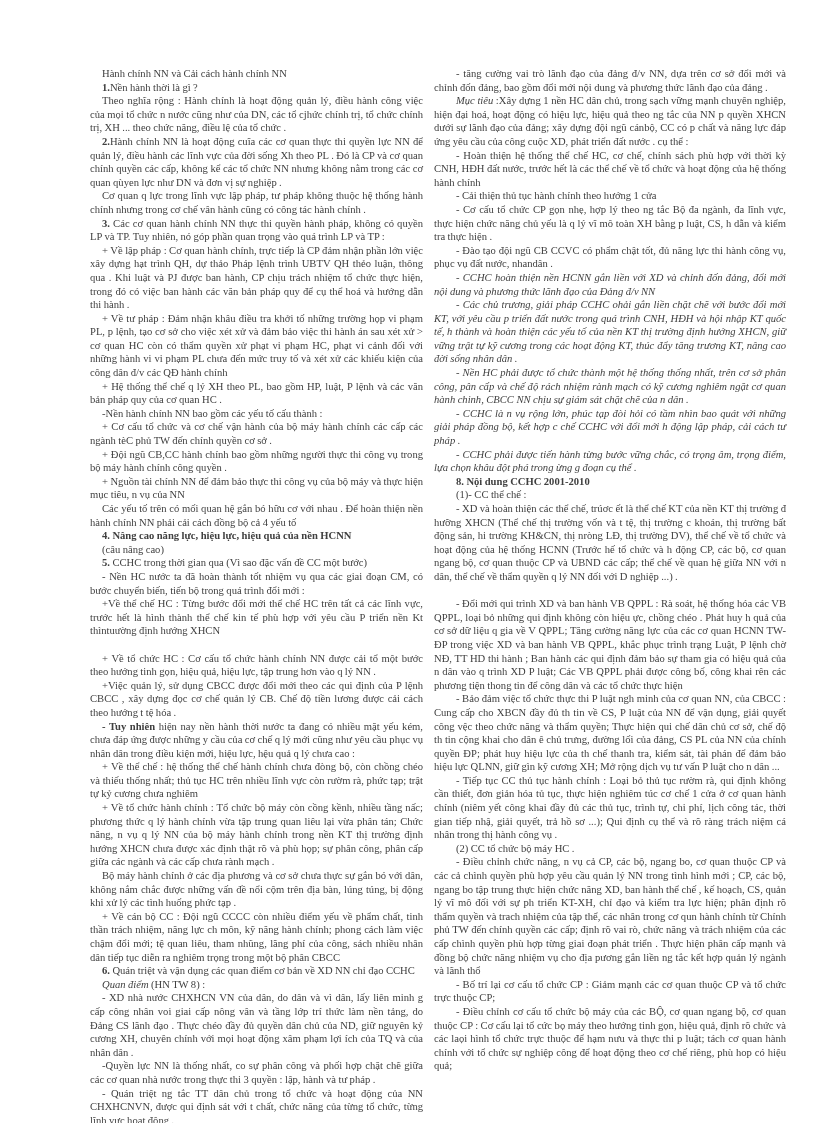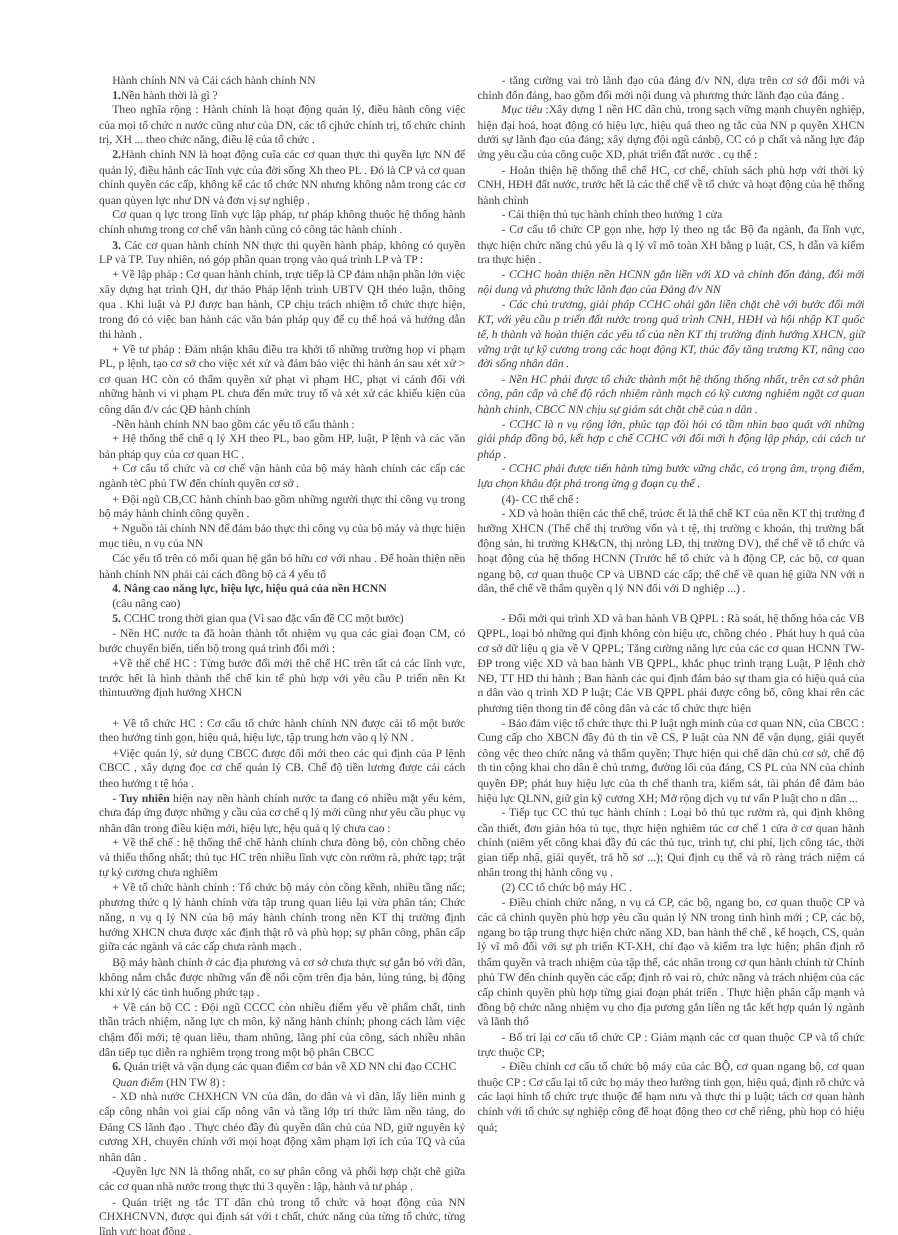--- a/index.html
+++ b/index.html
@@ -42,57 +42,59 @@
   <div class="cols">
     <div class="col col-left" id="col-left">
         <p><span>Hành chính NN và Cải cách hành chính NN</span></p>
         <p><span class="b">1.</span><span>Nền hành thời là gì ?</span></p>
         <p><span>Theo nghĩa rộng : Hành chính là hoạt động quản lý, điều hành công việc của mọi tổ chức n nước cũng như của DN, các tổ cjhức chính trị, tổ chức chính trị, XH ... theo chức năng, điều lệ của tổ chức .</span></p>
         <p><span class="b">2.</span><span>Hành chính NN là hoạt động cuĩa các cơ quan thực thi quyền lực NN để quản lý, điều hành các lĩnh vực của đời sống Xh theo PL . Đó là CP và cơ quan chính quyền các cấp, không kể các tổ chức NN nhưng không nằm trong các cơ quan qùyen lực như DN và đơn vị sự nghiệp .</span></p>
         <p><span>Cơ quan q lực trong lĩnh vực lập pháp, tư pháp không thuộc hệ thống hành chính nhưng trong cơ chế vân hành cũng có công tác hành chính .</span></p>
         <p><span class="b">3.</span><span> Các cơ quan hành chính NN thực thi quyền hành pháp, không có quyền LP và TP. Tuy nhiên, nó góp phần quan trọng vào quá trình LP và TP :</span></p>
         <p><span>+ Về lập pháp : Cơ quan hành chính, trực tiếp là CP đảm nhận phần lớn việc xây dựng hạt trình QH, dự thảo Pháp lệnh trình UBTV QH thẻo luận, thông qua . Khi luật và PJ được ban hành, CP chịu trách nhiệm tổ chức thực hiện, trong đó có việc ban hành các văn bản pháp quy để cụ thể hoá và hướng dẫn thi hành .</span></p>
         <p><span>+ Về tư pháp : Đảm nhận khâu điều tra khởi tố những trường họp vi phạm PL, p lệnh, tạo cơ sở cho việc xét xử và đảm bảo việc thi hành án sau xét xử &gt; cơ quan HC còn có thẩm quyền xử phạt vi phạm HC, phạt vi cảnh đối với những hành vi vi phạm PL chưa đến mức truy tố và xét xử các khiếu kiện của công dân đ/v các QĐ hành chính</span></p>
+        <p><span>+ Hệ thống thể chế q lý XH theo PL, bao gồm HP, luật, P lệnh và các văn bản pháp quy của cơ quan HC .</span></p>
         <p><span>-Nền hành chính NN bao gồm các yếu tố cấu thành :</span></p>
-        <p><span>+ Hệ thống thể chế q lý XH theo PL, bao gồm HP, luật, P lệnh và các văn bản pháp quy của cơ quan HC .</span></p>
         <p><span>+ Cơ cấu tổ chức và cơ chế vận hành của bộ máy hành chính các cấp các ngành tèC phủ TW đến chính quyền cơ sở .</span></p>
         <p><span>+ Đội ngũ CB,CC hành chính bao gồm những người thực thi công vụ trong bộ máy hành chính công quyền .</span></p>
         <p><span>+ Nguồn tài chính NN để đảm bảo thực thi công vụ của bộ máy và thực hiện mục tiêu, n vụ của NN</span></p>
         <p><span>Các yếu tố trên có mối quan hệ gắn bó hữu cơ với nhau . Để hoàn thiện nền hành chính NN phải cải cách đồng bộ cả 4 yếu tố</span></p>
         <p class="b"><span>4. Nâng cao năng lực, hiệu lực, hiệu quả của nền HCNN</span></p>
         <p><span>(câu nâng cao)</span></p>
         <p><span class="b">5.</span><span> CCHC trong thời gian qua (Vì sao đặc vấn đề CC một bước)</span></p>
         <p><span>- Nền HC nước ta đã hoàn thành tốt nhiệm vụ qua các giai đoạn CM, có bước chuyển biến, tiến bộ trong quá trình đổi mới :</span></p>
         <p><span>+Về thể chế HC : Từng bước đổi mới thể chế HC trên tất cả các lĩnh vực, trước hết là hình thành thể chế kin tế phù hợp với yêu cầu P triển nền Kt thìntuường định hướng XHCN</span></p>
         <p class="gap"><span>+ Về tổ chức HC :  Cơ cấu tổ chức hành chính NN được cải tổ một bước theo hướng tinh gọn, hiệu quả, hiệu lực, tập trung hơn vào q lý NN .</span></p>
         <p><span>+Việc quản lý, sử dụng CBCC được đổi mới theo các qui định của P lệnh CBCC , xây dựng đọc cơ chế quản lý CB. Chế độ tiền lương được cải cách theo hướng t tệ hóa .</span></p>
-        <p><span class="b">- Tuy nhiên</span><span> hiện nay nền hành chính nước ta đang có nhiều mặt yếu kém, chưa đáp ứng được những y cầu của cơ chế q lý mới cũng như yêu cầu phục vụ nhân dân trong điều kiện mới, hiệu lực, hệu quả q lý chưa cao :</span></p>
+        <p><span class="b">- Tuy nhiên</span><span> hiện nay nền hành thời nước ta đang có nhiều mặt yếu kém, chưa đáp ứng được những y cầu của cơ chế q lý mới cũng như yêu cầu phục vụ nhân dân trong điều kiện mới, hiệu lực, hệu quả q lý chưa cao :</span></p>
         <p><span>+ Về thể chế : hệ thống thể chế hành chính chưa đòng bộ, còn chồng chéo và thiếu thống nhất; thủ tục HC trên nhiều lĩnh vực còn rườm rà, phức tạp; trật tự kỷ cương chưa nghiêm</span></p>
         <p><span>+ Về tổ chức hành chính : Tổ chức bộ máy còn cồng kềnh, nhiều tầng nấc; phương thức q lý hành chính vừa tập trung quan liêu lại vừa phân tán; Chức năng, n vụ q lý NN của bộ máy hành chính trong nền KT thị trường định hướng XHCN chưa được xác định thật rõ và phù họp; sự phân công, phân cấp giữa các ngành và các cấp chưa rành mạch .</span></p>
         <p><span>Bộ máy hành chính ở các địa phương và cơ sở chưa thực sự gắn bó với dân, không nắm chắc được những vấn đề nổi cộm trên địa bàn, lúng túng, bị động khi xử lý các tình huống phức tạp .</span></p>
         <p><span>+ Về cán bộ CC : Đội ngũ CCCC còn nhiều điểm yếu về phẩm chất, tinh thần trách nhiệm, năng lực ch môn, kỹ năng hành chính; phong cách làm việc chậm đổi mới; tệ quan liêu, tham nhũng, lãng phí của công, sách nhiều nhân dân tiếp tục diễn ra nghiêm trọng trong một bộ phân CBCC</span></p>
         <p><span class="b">6.</span><span> Quán triệt và vận dụng các quan điểm cơ bản về XD NN chỉ đạo CCHC</span></p>
         <p><span class="i">Quan điểm</span><span> (HN TW 8) :</span></p>
         <p><span>- XD nhà nước CHXHCN VN của dân, do dân và vì dân, lấy liên minh g cấp công nhân voi giai cấp nông vân và tầng lớp trí thức làm nền tảng, do Đảng CS lãnh đạo . Thực chéo đầy đủ quyền dân chủ của ND, giữ nguyên kỷ cương XH, chuyên chính với mọi hoạt động xâm phạm lợi ích của TQ và của nhân dân .</span></p>
         <p><span>-Quyền lực NN là thống nhất, co sự phân công và phối hợp chặt chẽ giữa các cơ quan nhà nước trong thực thi 3 quyền : lập, hành và tư pháp .</span></p>
         <p><span>- Quán triệt ng tắc TT dân chủ trong tổ chức và hoạt động của NN CHXHCNVN, được qui định sát với t chất, chức năng của từng tổ chức, từng lĩnh vực hoạt động .</span></p>
         <p><span>- Tăng cường pháp chế XHCN ; XD NN pháp quyền VN  q lý XH bằng PL, đồng thời coi trọng GD, nâng cáo đạo đức XHCN .</span></p>
       </div>
     <div class="col col-right" id="col-right">
         <p><span>- tăng cường vai trò lãnh đạo của đảng đ/v NN, dựa trên cơ sở đổi mới và chỉnh đốn đảng, bao gồm đổi mới nội dung và phương thức lãnh đạo của đảng .</span></p>
         <p><span class="i">Mục tiêu</span><span> :Xây dựng 1 nền HC dân chủ, trong sạch vững mạnh chuyên nghiệp, hiện đại hoá, hoạt động có hiệu lực, hiệu quả theo ng tắc của NN p quyền XHCN dưới sự lãnh đạo của đảng; xây dựng đội ngũ cánbộ, CC có p chất và năng lực đáp ứng yêu cầu của công cuộc XD, phát triển đất nước . cụ thể :</span></p>
         <p><span>- Hoàn thiện hệ thống thể chế HC, cơ chế, chính sách phù hợp với thời kỳ CNH, HĐH đất nước, trước hết là các thể chế  về tổ chức và hoạt động của hệ thống hành chính</span></p>
         <p><span>- Cải thiện thủ tục hành chính theo hướng 1 cửa</span></p>
         <p><span>- Cơ cấu tổ chức CP gọn nhẹ, hợp lý theo ng tắc Bộ đa ngành, đa lĩnh vực, thực hiện chức năng chủ yếu là q lý vĩ mô toàn XH bằng p luật, CS, h dẫn và kiểm tra thực hiện .</span></p>
+        <p><span>- Đào tạo đội ngũ CB CCVC có phẩm chật tốt, đủ năng lực thi hành công vụ, phục vụ đất nước, nhandân .</span></p>
         <p class="i"><span>- CCHC hoàn thiện nền HCNN gắn liền với XD và chỉnh đốn đảng, đổi mới nội dung và phương thức lãnh đạo của Đảng đ/v NN</span></p>
         <p class="i"><span>- Các chủ trương, giải pháp CCHC ohải gắn liền chặt chẽ với bước đổi mới KT, với yêu cầu p triển đất nước trong quá trình CNH, HĐH và hội nhập KT quốc tế, h thành và hoàn thiện các yếu tố của nền KT thị trường định hướng XHCN, giữ vững trật tự kỹ cương trong các hoạt động KT, thúc đẩy tăng trương KT, nâng cao đời sống nhân dân .</span></p>
         <p class="i"><span>- Nền HC phải được tổ chức thành một hệ thống thống nhất, trên cơ sở phân công, pân cấp và chế độ rách nhiệm rành mạch có kỹ cương nghiêm ngặt cơ quan hành chinh, CBCC NN chịu sự giám sát chặt chẽ của n dân .</span></p>
         <p class="i"><span>- CCHC là n vụ rộng lớn, phúc tạp đòi hỏi có tầm nhìn bao quát với những giải pháp đồng bộ, kết hợp c chế CCHC với đổi mới h động lập pháp, cải cách tư pháp .</span></p>
         <p class="i"><span>- CCHC phải được tiến hành từng bước vững chắc, có trọng âm, trọng điểm, lựa chọn khâu đột phá trong ừng g đoạn cụ thể .</span></p>
-        <p><span>(4)- CC thể chế :</span></p>
+        <p class="b"><span>8. Nội dung CCHC 2001-2010</span></p>
+        <p><span>(1)- CC thể chế :</span></p>
         <p><span>- XD và hoàn thiện các thể chế, trúơc ết là thể chế KT của nền KT thị trường đ hưỡng XHCN (Thể chế thị trường vốn và t tệ, thị trường c khoán, thị trường bất động sản, hi trường KH&amp;CN, thị nròng LĐ, thị trường DV), thể chế về tổ chức và hoạt động của hệ thống HCNN (Trước hế tổ chức và h động CP, các bộ, cơ quan ngang bộ, cơ quan thuộc CP và UBND các cấp; thể chế về quan hệ giữa NN với n dân, thể chế về thẩm quyền q lý NN đối với D nghiệp ...) .</span></p>
         <p class="gap"><span>- Đổi mới qui trình XD và ban hành VB QPPL : Rà soát, hệ thống hóa các VB QPPL, loại bỏ những qui định không còn hiệu ực, chồng chéo . Phát huy h quả của cơ sở dữ liệu q gia về V QPPL;  Tăng cường năng lực của các cơ quan HCNN TW-ĐP trong việc XD và ban hành VB QPPL, khắc phục trình trạng Luật, P lệnh chờ NĐ, TT HD thi hành ;  Ban hành các qui định đảm bảo sự tham gia có hiệu quả của n dân vào q trình XD P luật; Các VB QPPL phải được công bố, công khai rên các phương tiện thong tin để công dân và các tổ chức thực hiện</span></p>
         <p><span>- Bảo đảm việc tổ chức thực thi  P luật ngh minh của cơ quan NN, của CBCC :  Cung cấp cho XBCN đầy đủ th tin về CS, P luật của NN để vận dụng, giải quyết công vệc theo chức năng và thẩm quyền; Thực hiện qui chế dân chủ cơ sở, chế độ th tin cộng khai cho dân ê chủ trưng, đường lối của đảng, CS PL của NN của chính quyền ĐP; phát huy hiệu lực của th chế thanh tra, kiểm sát, tài phán để đảm bảo hiệu lực QLNN, giữ gìn kỹ cương XH; Mở rộng dịch vụ tư vấn P luật cho n dân ...</span></p>
         <p><span>- Tiếp tục CC thủ tục hành chính : Loại bỏ thủ tục rườm rà, qui định không cần thiết, đơn giản hóa tủ tục, thực hiện nghiêm túc cơ chế 1 cửa ở cơ quan hành chính (niêm yết công khai đầy đủ các thủ tục, trình tự, chi phí, lịch công tác, thời gian tiếp nhậ, giải quyết, trả hồ sơ ...); Qui định cụ thể và rõ ràng trách niệm cá nhân trong thị hành công vụ .</span></p>
         <p><span>(2) CC tổ chức bộ máy HC .</span></p>
         <p><span>- Điều chỉnh chức năng, n vụ cả CP, các bộ, ngang bo, cơ quan thuộc CP và các cả chình quyền phù hợp yêu cầu quản lý NN trong tình hình mới ; CP, các bộ, ngang bo tập trung thực hiện chức năng XD, ban hành thể chế , kế hoạch, CS, quản lý vĩ mô đối với sự ph triển KT-XH, chỉ đạo và kiểm tra lực hiện; phân định rõ thẩm quyền và trach nhiệm của tập thể, các nhân trong cơ qun hành chính từ Chính phủ TW đến chính quyền các cấp; định rõ vai rò, chức năng và trách nhiệm của các cấp chình quyền phù hợp từng giai đoạn phát triển . Thực hiện phân cấp mạnh và đồng bộ chức năng nhiệm vụ cho địa pương gắn liền ng tắc kết hợp quản lý ngành và lãnh thổ</span></p>
         <p><span>- Bố trí lại cơ cấu tổ chức CP : Giảm mạnh các cơ quan thuộc CP và tổ chức trực thuộc CP;</span></p>
         <p><span>- Điều chỉnh cơ cấu tổ chức bộ máy của các BỘ, cơ quan ngang bộ, cơ quan thuộc CP : Cơ cấu lại tổ cức bọ máy theo hướng tinh gọn, hiệu quả, định rõ chức và các laọi hình tổ chức trực thuộc để hạm nưu và thực thi p luật; tách cơ quan hành chính với tổ chức sự nghiệp công để hoạt động theo cơ chế riêng, phù hop có hiệu quả;</span></p>
       </div>
   </div>

